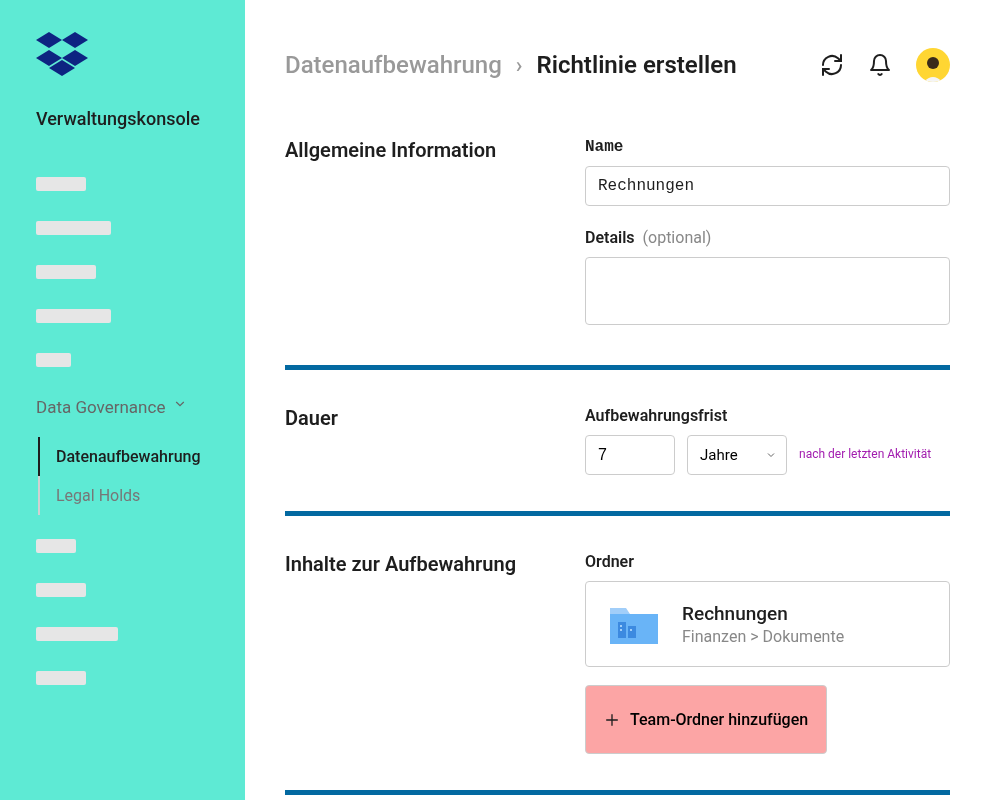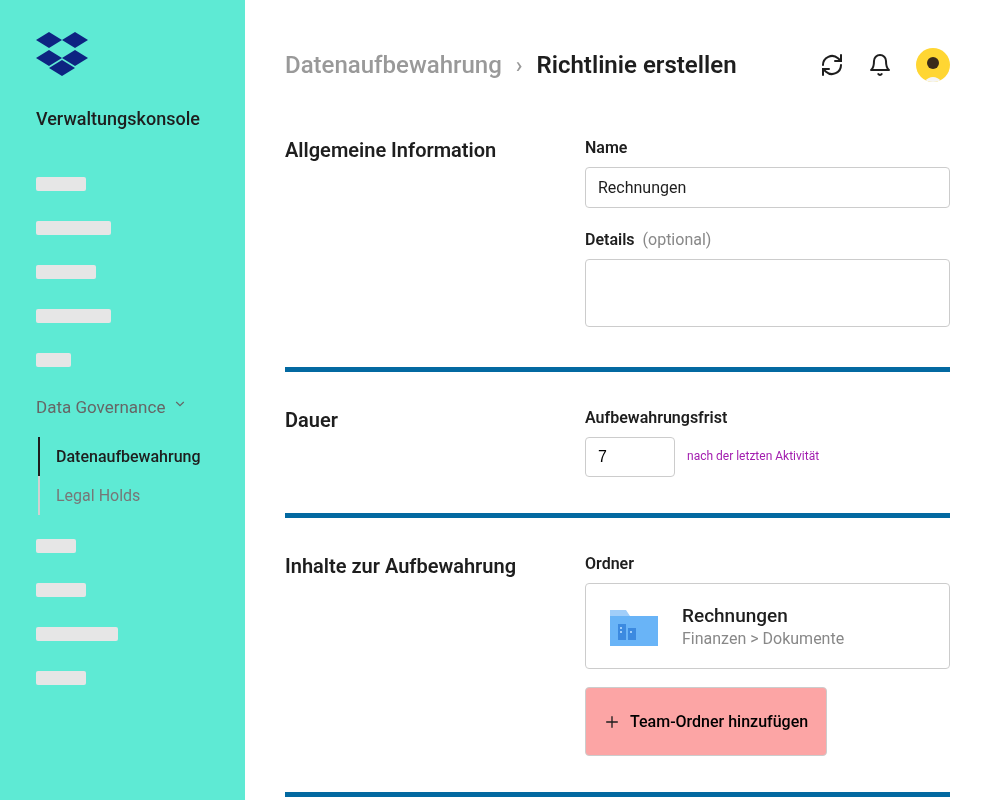--- a/index.html
+++ b/index.html
@@ -237,21 +237,21 @@
     .btn-secondary {
       background: #f2f2f2;
       color: #1e1e1e;
       border: none;
       border-radius: 4px;
       padding: 12px 22px;
       font-size: 17px;
       font-weight: 500;
       cursor: pointer;
     }
-    .mb20 { margin-bottom: 22px; }
+    .mb20 { margin-bottom: 22px; font-family: Liberation Mono, monospace; }
   </style>
 </head>
 <body>
 
 <div class="sidebar">
   <div class="logo">
     <svg width="52" height="44" viewBox="0 0 52 44">
       <g fill="#0d2481">
         <polygon points="13,0 26,8 13,16 0,8"></polygon>
         <polygon points="39,0 52,8 39,16 26,8"></polygon>
@@ -334,20 +334,26 @@
       </div>
     </div>
   </div>
 
   <div class="form-section">
     <div class="section-label">Dauer</div>
     <div class="section-body">
       <div class="field-label">Aufbewahrungsfrist</div>
       <div class="duration-row">
         <input class="num-input" value="7" style="">
+        <div class="select-wrap">
+          <div class="select">Jahre</div>
+          <svg class="select-chevron" width="12" height="12" viewBox="0 0 24 24">
+              <path d="M6 9l6 6 6-6" stroke="#666" stroke-width="2" fill="none"></path>
+            </svg>
+        </div>
         <div class="after-text">nach der letzten Aktivität</div>
       </div>
     </div>
   </div>
 
   <div class="form-section">
     <div class="section-label">Inhalte zur Aufbewahrung</div>
     <div class="section-body">
       <div class="field-label">Ordner</div>
       <div class="folder-box">

